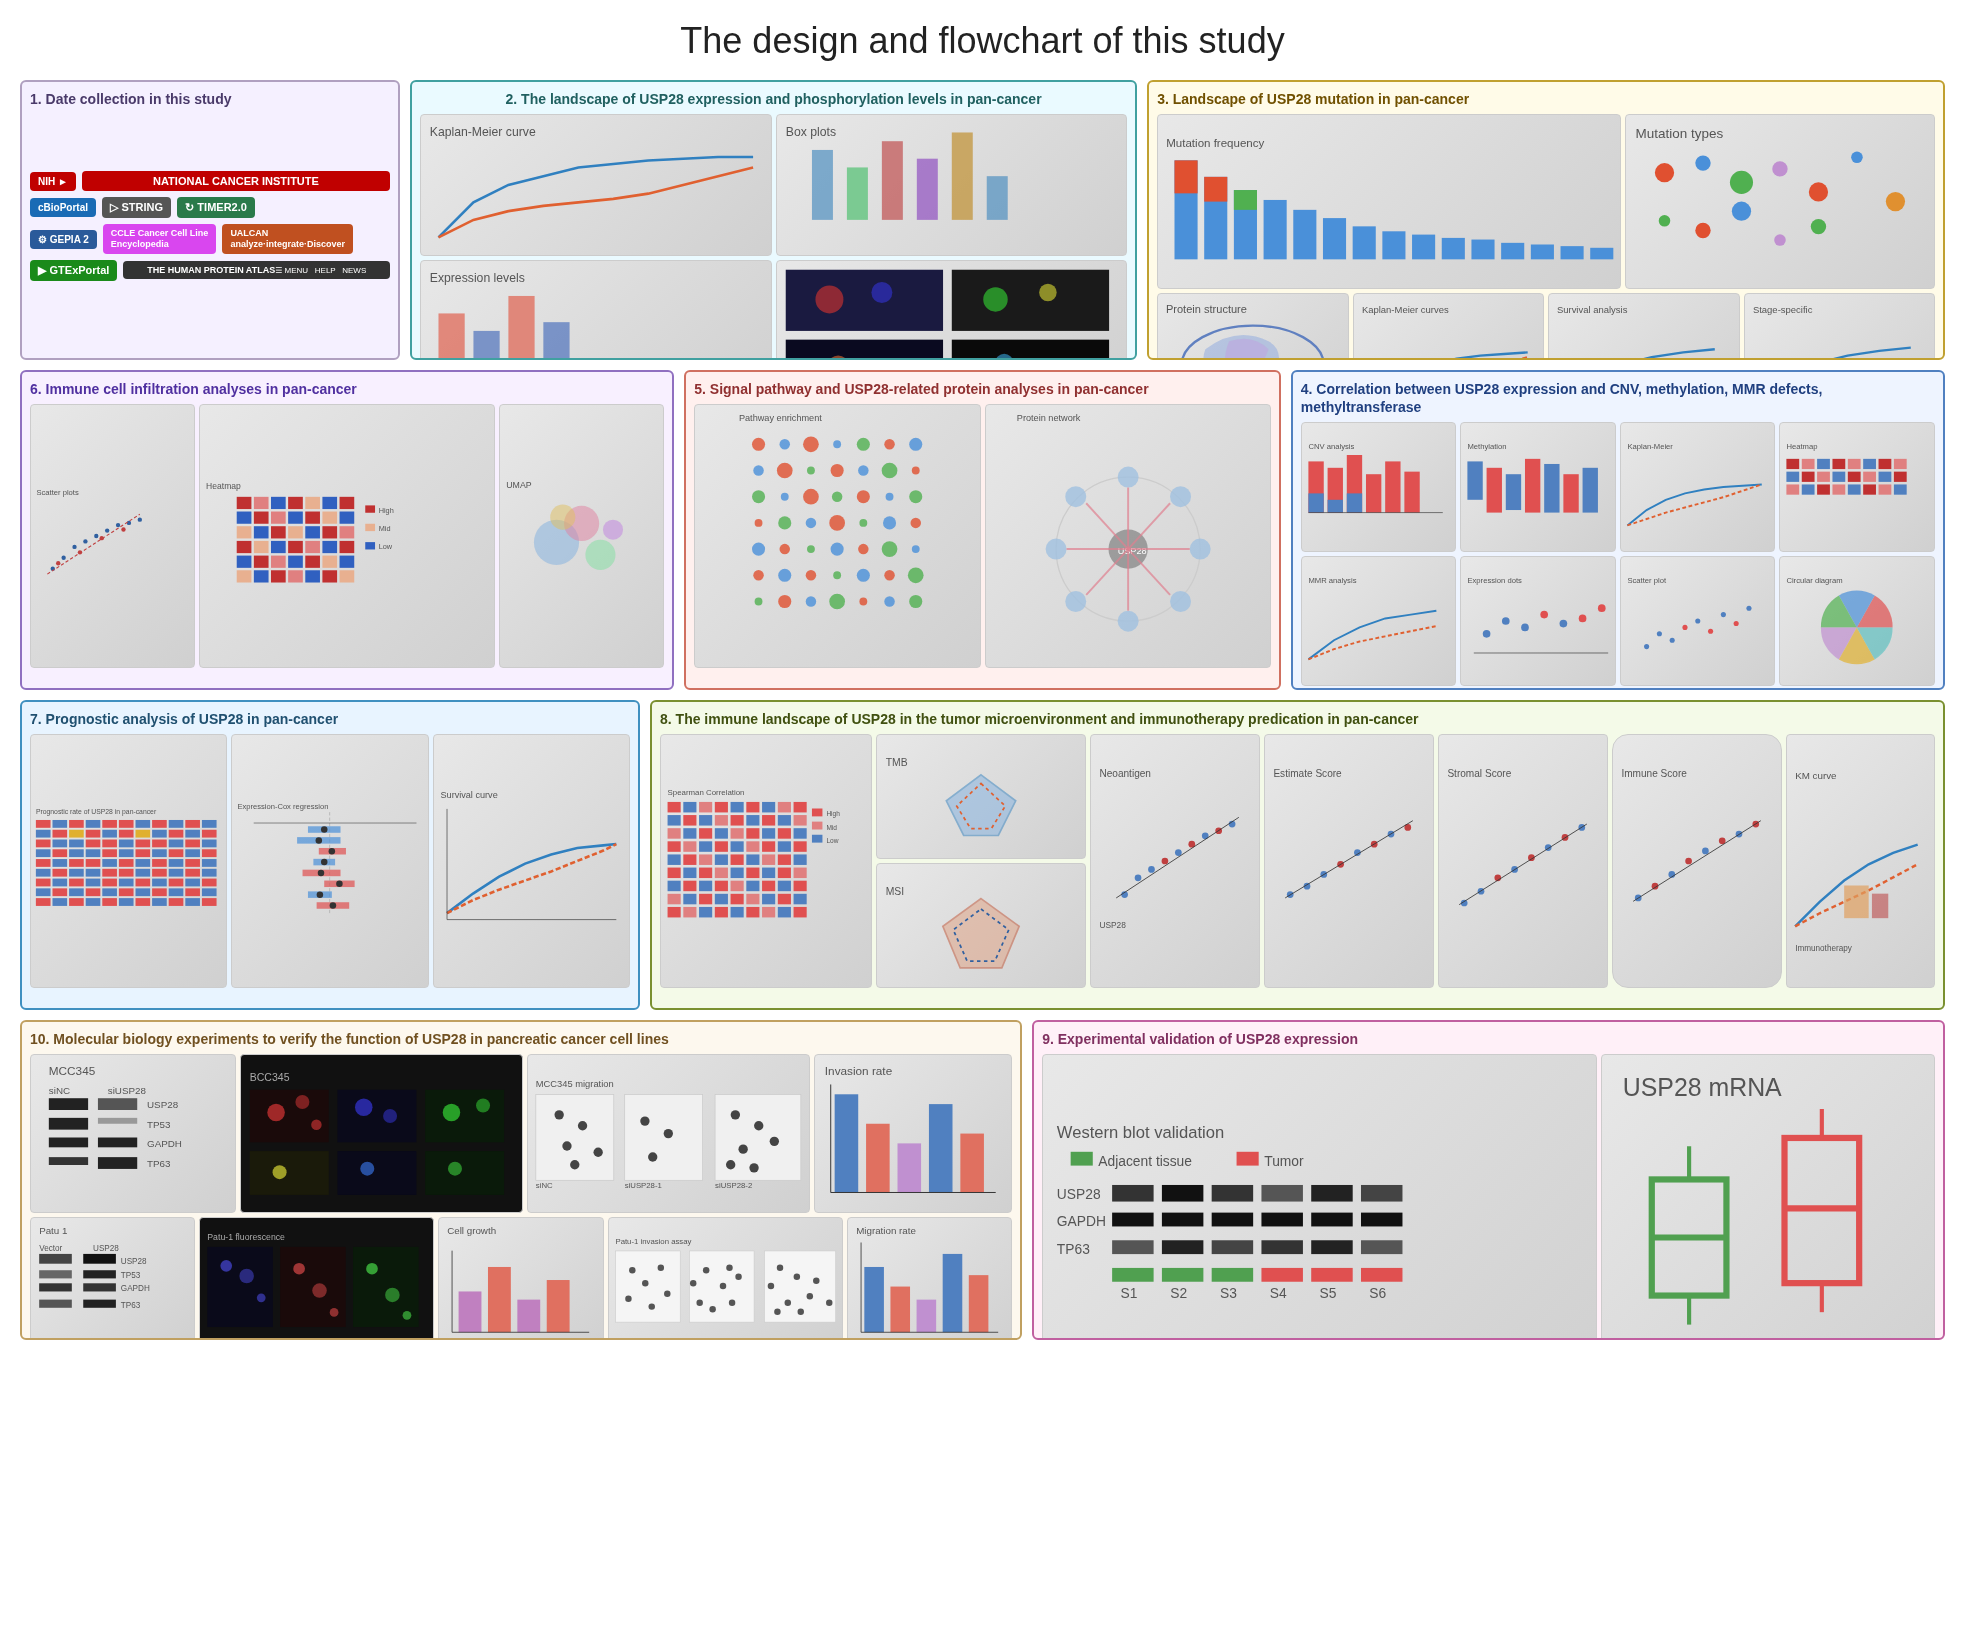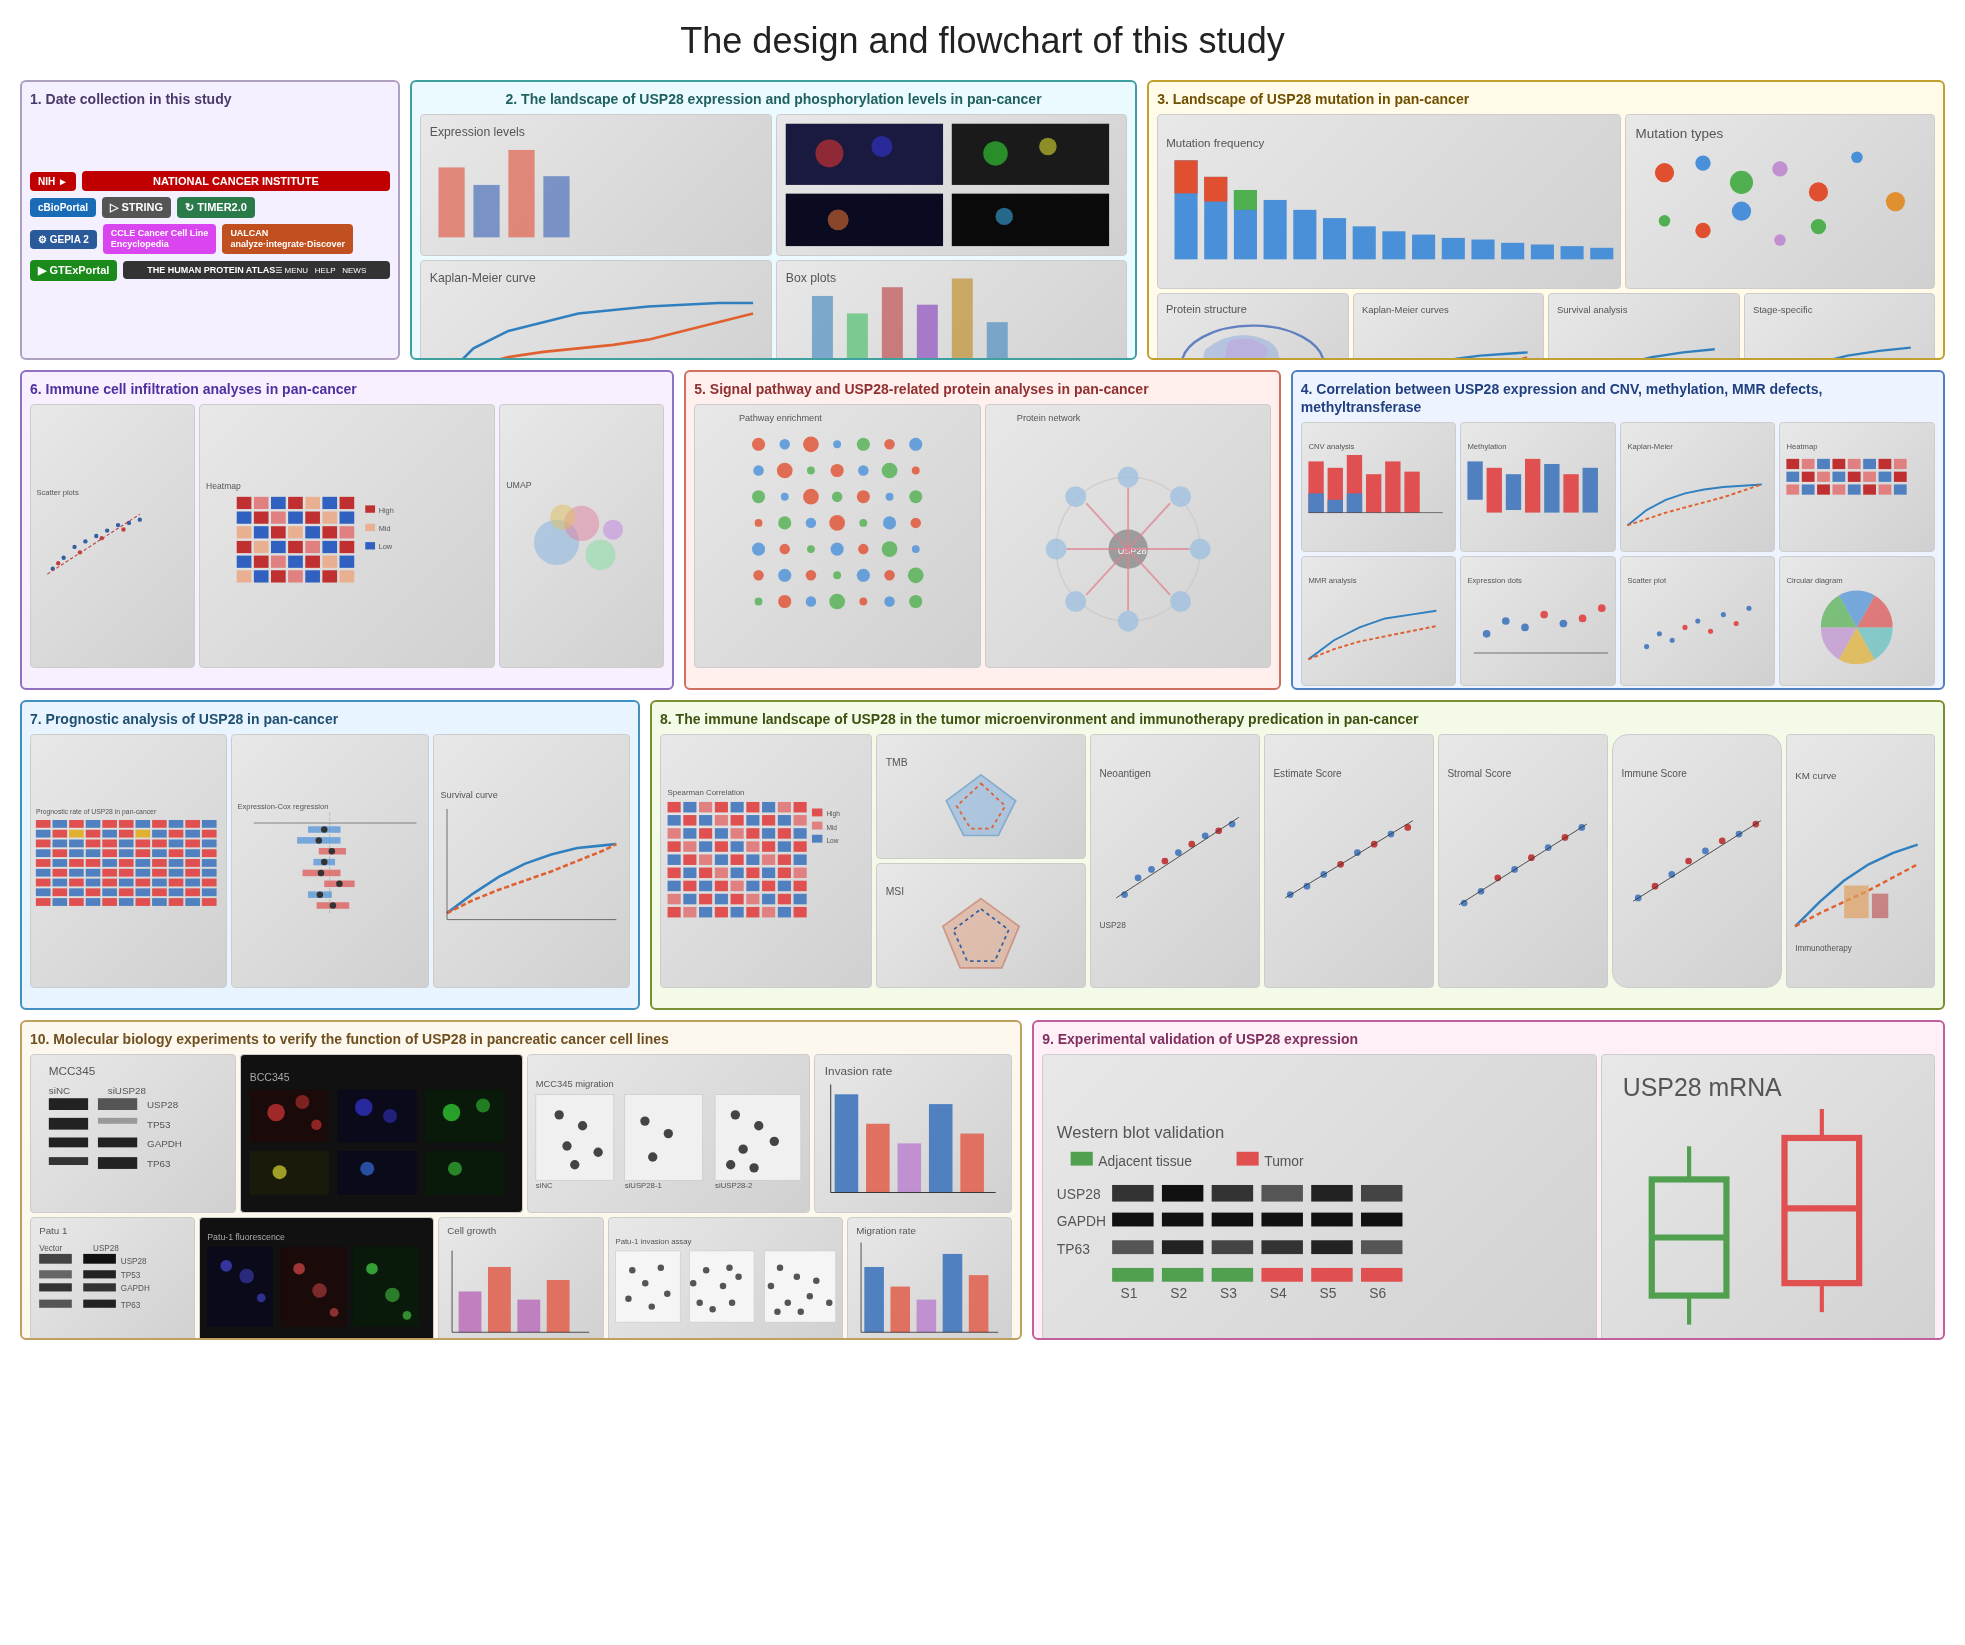--- a/index.html
+++ b/index.html
@@ -185,20 +185,41 @@
 
     <div class="panel panel-teal panel-r1-2">
       <div class="panel-title">
         <span>2.</span>
         <span>The landscape of USP28 expression and phosphorylation levels in pan-cancer</span>
       </div>
       <div class="panel-content">
         <div class="chart-col" style="width:100%;height:100%;gap:4px;">
           <div class="chart-row" style="flex:1;">
             <div class="chart-placeholder" style="flex:1; height:100%;">
+
+              <svg width="100%" height="100%" viewBox="0 0 200 80">
+                <text x="5" y="12" font-size="7" fill="#555">Kaplan-Meier curve</text>
+                <polyline points="10,70 30,50 50,40 70,35 90,30 110,28 130,26 150,25 170,24 190,24" stroke="#3080c0" stroke-width="1.5" fill="none"></polyline>
+                <polyline points="10,70 30,60 50,55 70,52 90,50 110,48 130,45 150,40 170,35 190,30" stroke="#e06030" stroke-width="1.5" fill="none"></polyline>
+              </svg>
+            </div>
+            <div class="chart-placeholder" style="flex:1; height:100%;">
+              <svg width="100%" height="100%" viewBox="0 0 200 80">
+                <text x="5" y="12" font-size="7" fill="#555">Box plots</text>
+                <rect x="20" y="20" width="12" height="40" fill="#5090c0" opacity="0.7"></rect>
+                <rect x="40" y="30" width="12" height="30" fill="#50c070" opacity="0.7"></rect>
+                <rect x="60" y="15" width="12" height="45" fill="#c05050" opacity="0.7"></rect>
+                <rect x="80" y="25" width="12" height="35" fill="#9050c0" opacity="0.7"></rect>
+                <rect x="100" y="10" width="12" height="50" fill="#c09030" opacity="0.7"></rect>
+                <rect x="120" y="35" width="12" height="25" fill="#5090c0" opacity="0.7"></rect>
+              </svg>
+            </div>
+          </div>
+          <div class="chart-row" style="flex:1;">
+            <div class="chart-placeholder" style="flex:1; height:100%;">
               <svg width="100%" height="100%" viewBox="0 0 200 80">
                 <text x="5" y="12" font-size="7" fill="#555">Expression levels</text>
                 <rect x="10" y="30" width="15" height="40" fill="#e07060" opacity="0.8"></rect>
                 <rect x="30" y="40" width="15" height="30" fill="#6080c0" opacity="0.8"></rect>
                 <rect x="50" y="20" width="15" height="50" fill="#e07060" opacity="0.8"></rect>
                 <rect x="70" y="35" width="15" height="35" fill="#6080c0" opacity="0.8"></rect>
               </svg>
             </div>
             <div class="chart-placeholder" style="flex:1; height:100%;">
 
@@ -206,41 +227,20 @@
                 <rect x="5" y="5" width="90" height="35" fill="#1a1a40"></rect>
                 <circle cx="30" cy="22" r="8" fill="#c03030" opacity="0.7"></circle>
                 <circle cx="60" cy="18" r="6" fill="#3030c0" opacity="0.7"></circle>
                 <rect x="100" y="5" width="90" height="35" fill="#1a1a1a"></rect>
                 <circle cx="125" cy="22" r="7" fill="#30c030" opacity="0.7"></circle>
                 <circle cx="155" cy="18" r="5" fill="#c0c030" opacity="0.7"></circle>
                 <rect x="5" y="45" width="90" height="30" fill="#0a0a20"></rect>
                 <circle cx="35" cy="60" r="6" fill="#c06030" opacity="0.7"></circle>
                 <rect x="100" y="45" width="90" height="30" fill="#0a0a0a"></rect>
                 <circle cx="130" cy="58" r="5" fill="#3090c0" opacity="0.7"></circle>
-              </svg>
-            </div>
-          </div>
-          <div class="chart-row" style="flex:1;">
-            <div class="chart-placeholder" style="flex:1; height:100%;">
-
-              <svg width="100%" height="100%" viewBox="0 0 200 80">
-                <text x="5" y="12" font-size="7" fill="#555">Kaplan-Meier curve</text>
-                <polyline points="10,70 30,50 50,40 70,35 90,30 110,28 130,26 150,25 170,24 190,24" stroke="#3080c0" stroke-width="1.5" fill="none"></polyline>
-                <polyline points="10,70 30,60 50,55 70,52 90,50 110,48 130,45 150,40 170,35 190,30" stroke="#e06030" stroke-width="1.5" fill="none"></polyline>
-              </svg>
-            </div>
-            <div class="chart-placeholder" style="flex:1; height:100%;">
-              <svg width="100%" height="100%" viewBox="0 0 200 80">
-                <text x="5" y="12" font-size="7" fill="#555">Box plots</text>
-                <rect x="20" y="20" width="12" height="40" fill="#5090c0" opacity="0.7"></rect>
-                <rect x="40" y="30" width="12" height="30" fill="#50c070" opacity="0.7"></rect>
-                <rect x="60" y="15" width="12" height="45" fill="#c05050" opacity="0.7"></rect>
-                <rect x="80" y="25" width="12" height="35" fill="#9050c0" opacity="0.7"></rect>
-                <rect x="100" y="10" width="12" height="50" fill="#c09030" opacity="0.7"></rect>
-                <rect x="120" y="35" width="12" height="25" fill="#5090c0" opacity="0.7"></rect>
               </svg>
             </div>
           </div>
         </div>
       </div>
     </div>
 
     <div class="panel panel-gold panel-r1-3">
       <div class="panel-title">
         <span>3.</span>

